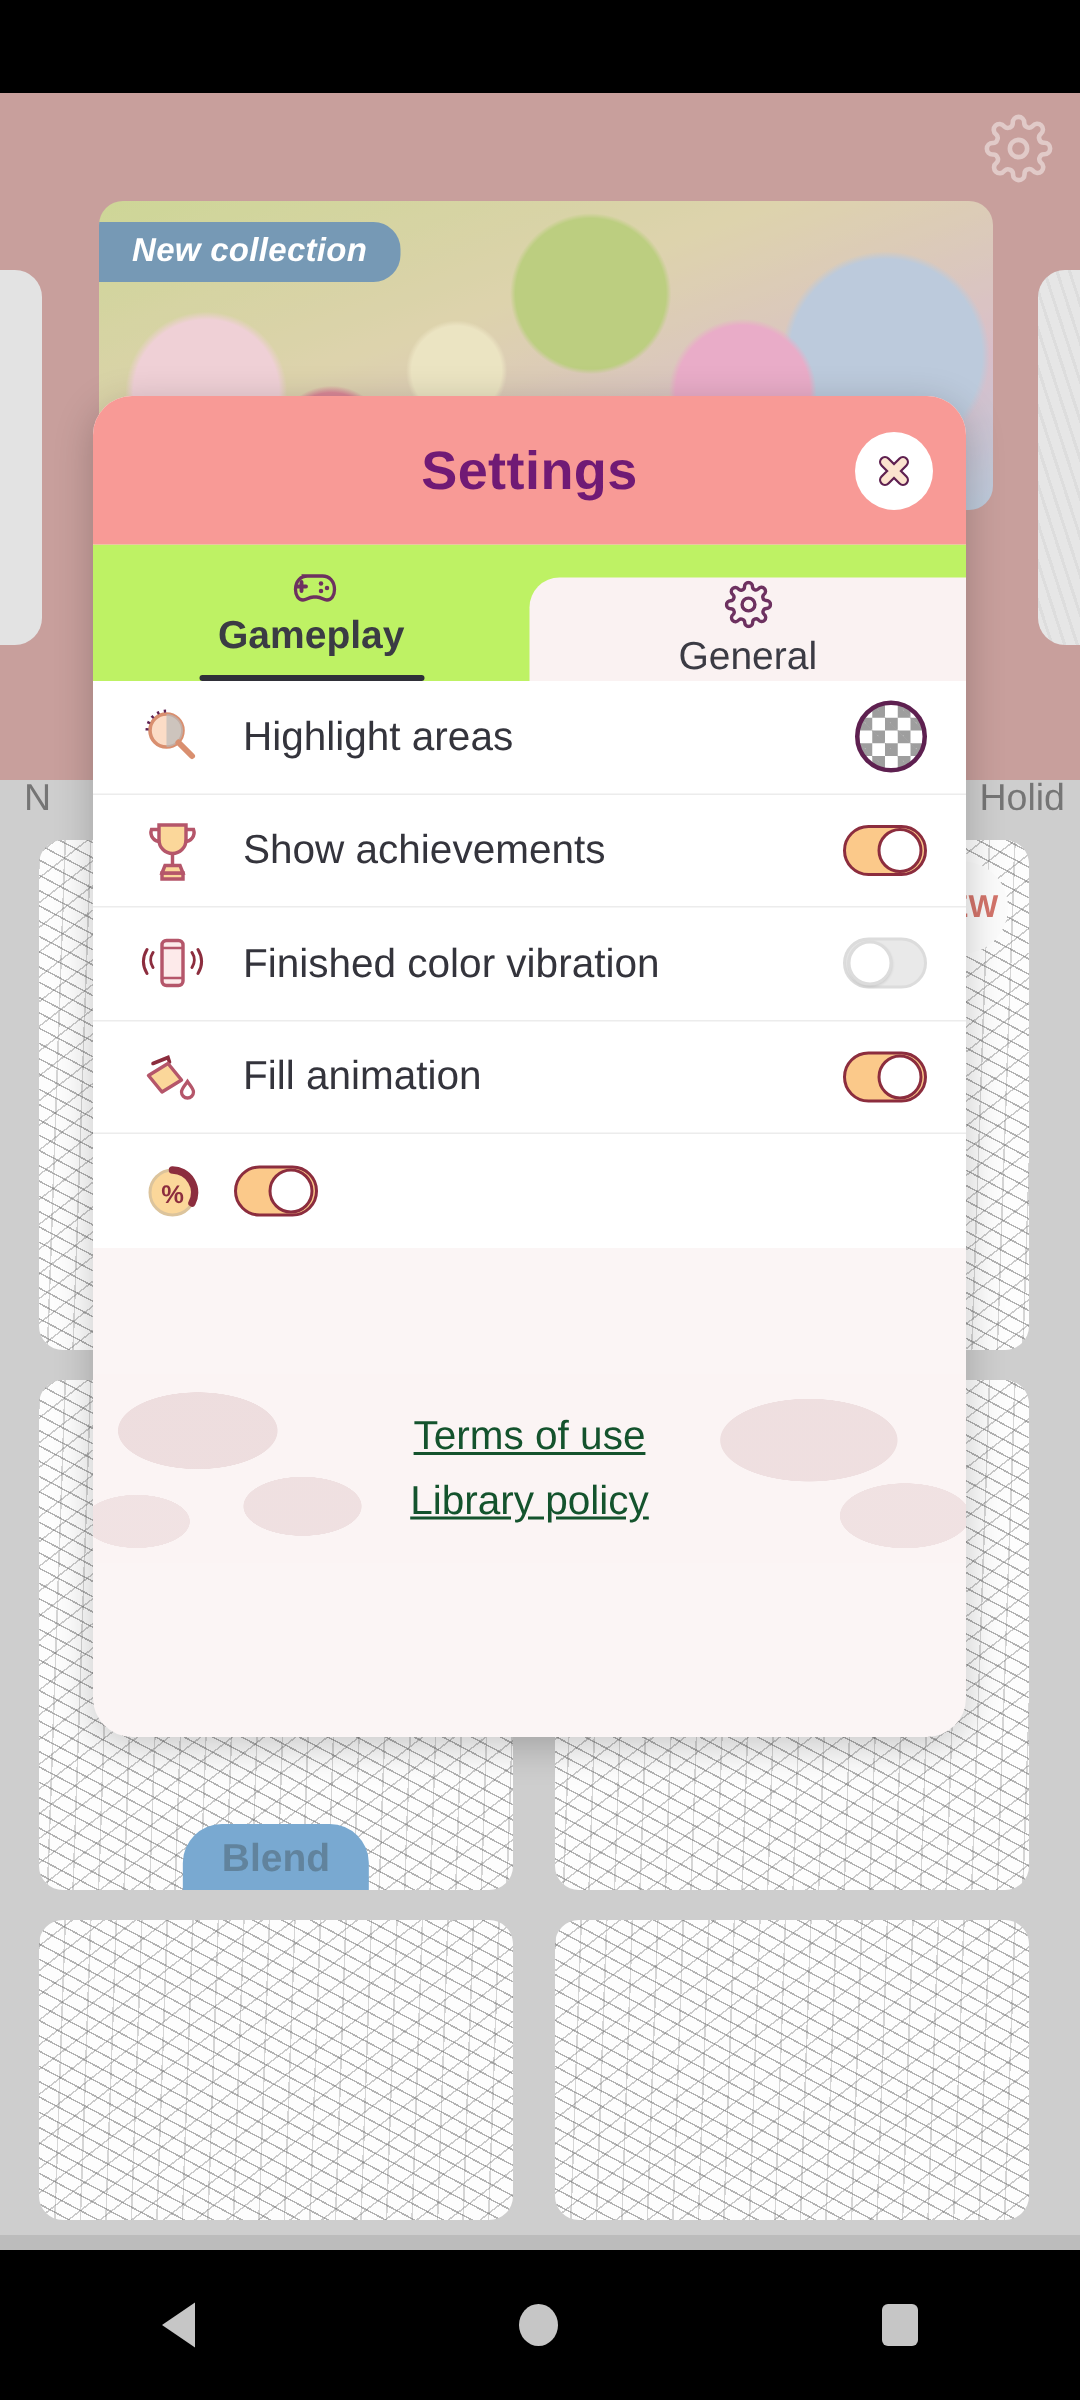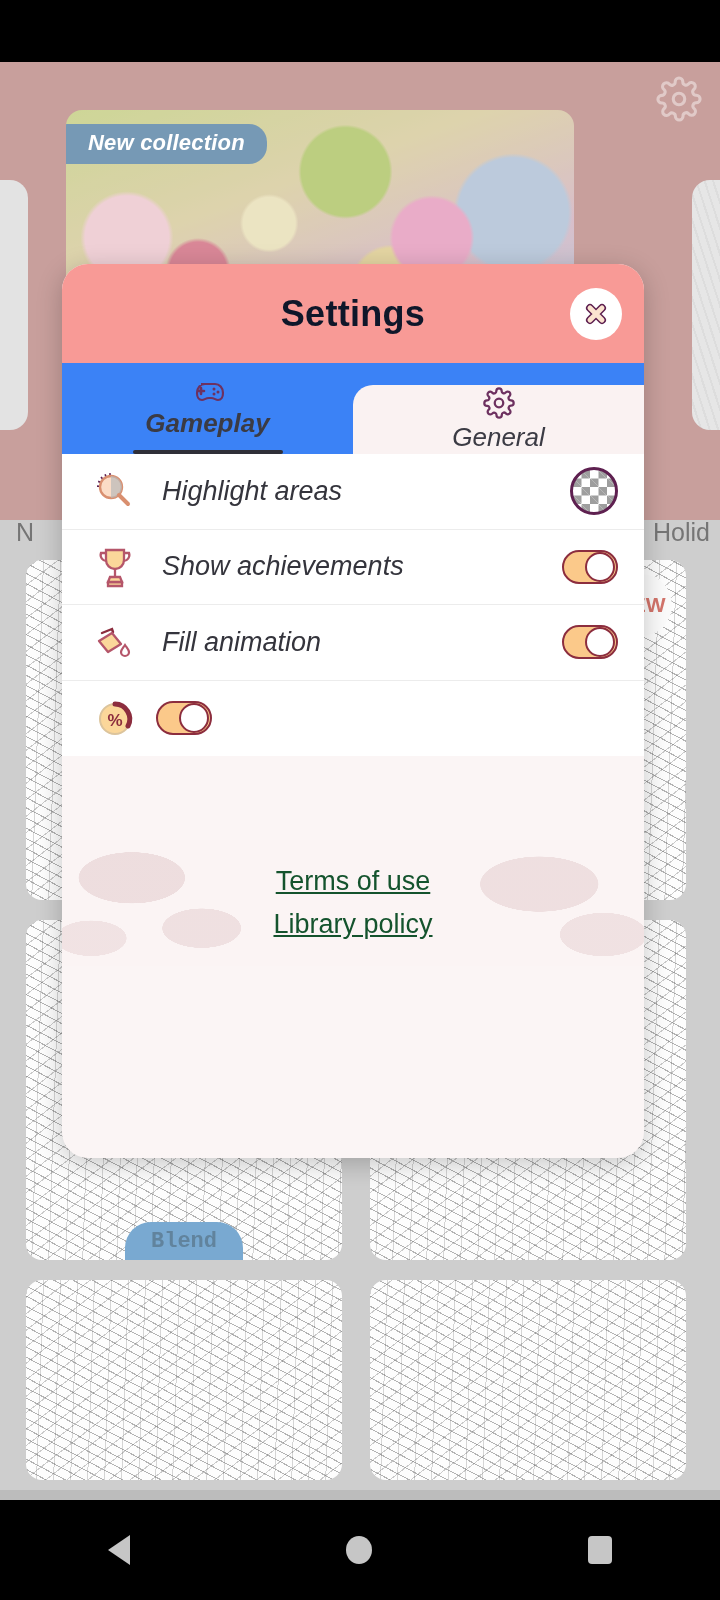--- a/index.html
+++ b/index.html
@@ -22,21 +22,21 @@
   .app-bg-lower{
     position:absolute; left:0; top:458px; width:720px; height:980px;
     background:#b9b9b9;
   }
   .gear-top{
     position:absolute; right:18px; top:14px; width:46px; height:46px;
     opacity:.55;
   }
   
   .hero{
-    position:absolute; left:66px; top:48px; width:508px; height:206px;
+    position:absolute; left:66px; top:72px; width:596px; height:206px;
     border-radius:16px; overflow:hidden;
     background:
       radial-gradient(circle at 12% 62%, #e8bcc4 0 9%, transparent 10%),
       radial-gradient(circle at 26% 78%, #c9546a 0 7%, transparent 8%),
       radial-gradient(circle at 40% 55%, #e3d8a8 0 8%, transparent 9%),
       radial-gradient(circle at 55% 30%, #9fb94a 0 14%, transparent 15%),
       radial-gradient(circle at 72% 62%, #e089b0 0 10%, transparent 11%),
       radial-gradient(circle at 88% 50%, #9fb4cd 0 12%, transparent 13%),
       radial-gradient(circle at 64% 85%, #d9c37a 0 10%, transparent 11%),
       linear-gradient(160deg,#b8c46a 0%, #cfc08a 40%, #c9a3b3 75%, #9fb4cd 100%);
@@ -73,22 +73,22 @@
       repeating-linear-gradient(92deg, rgba(60,60,60,.3) 0 1px, transparent 1px 17px);
   }
   .badge-new{
     position:absolute; right:14px; top:14px; width:62px; height:62px;
     border-radius:50%; background:#fafafa;
     display:flex; align-items:center; justify-content:center;
     color:#c0392b; font-weight:bold; font-size:21px;
   }
   .badge-blend{
     position:absolute; left:50%; transform:translateX(-50%); bottom:-6px;
-    background:#3f85bd; color:#1d4e73; font-weight:bold; font-size:22px;
-    padding:7px 26px 12px; border-radius:26px 26px 0 0;font-family:Liberation Mono, monospace;
+    background:#3f85bd; color:#1d4e73; font-weight:bold; font-size:26px;
+    padding:7px 26px 12px; border-radius:26px 26px 0 0;
   }
 
   
   .bottom-nav{
     position:absolute; left:0; bottom:0; width:720px; height:110px;
     background:rgba(186,186,186,.93);
     display:flex;
   }
   .nav-item{ flex:1; display:flex; flex-direction:column; align-items:center; justify-content:center; gap:2px; }
   .nav-ico{ height:56px; display:flex; align-items:flex-end; justify-content:center; }
@@ -109,43 +109,43 @@
   .dialog{
     position:absolute; left:62px; top:264px; width:582px; height:894px;
     border-radius:26px; overflow:hidden;
     background:#fbf5f5;
     box-shadow:0 6px 26px rgba(0,0,0,.22);
   }
   .dlg-header{
     position:relative; height:99px; background:#f89a96;
     display:flex; align-items:center; justify-content:center;
   }
-  .dlg-title{ color:#0f172a; font-size:36px; font-weight:bold; letter-spacing:.3px; }
+  .dlg-title{ color:#701a75; font-size:36px; font-weight:bold; letter-spacing:.3px; }
   .close-btn{
     position:absolute; right:22px; top:50%; transform:translateY(-50%);
     width:52px; height:52px; border-radius:50%; background:#fff;
     display:flex; align-items:center; justify-content:center;
   }
 
   
-  .tabs{ display:flex; height:91px; background:#3b82f6;font-style:italic; }
+  .tabs{ display:flex; height:91px; background:#bef264; }
   .tab{ flex:1; position:relative; display:flex; flex-direction:column;
         align-items:center; justify-content:center; gap:3px; }
   .tab.inactive{ background:#faf2f2; border-top-left-radius:20px;margin-top:22px; }
   .tab-label{ font-size:26px; color:#3b3b44; }
   .tab.active .tab-label{ font-weight:bold; }
   .tab-underline{ position:absolute; bottom:0; left:50%; transform:translateX(-50%);
                   width:150px; height:4px; background:#2f2f38; border-radius:2px; }
 
   
   .rows{ background:#fff; }
   .row{ height:75.5px; display:flex; align-items:center; padding:0 26px 0 22px;
         border-bottom:1px solid #ececec; }
   .row-ico{ width:62px; display:flex; align-items:center; justify-content:center; }
-  .row-label{ flex:1; font-size:27px; color:#34343c; padding-left:16px;font-style:italic; }
+  .row-label{ flex:1; font-size:27px; color:#34343c; padding-left:16px; }
   .row-ctl{ width:66px; display:flex; align-items:center; justify-content:flex-end; }
 
   .toggle{ width:56px; height:34px; border-radius:18px; position:relative; }
   .toggle.on{ background:#fbc98a; border:2px solid #8c2d3e; }
   .toggle.on .knob{ position:absolute; right:1px; top:50%; transform:translateY(-50%);
                     width:30px; height:30px; border-radius:50%; background:#fff; border:2px solid #8c2d3e; }
   .toggle.off{ background:#e9e9e9; border:2px solid #dcdcdc; }
   .toggle.off .knob{ position:absolute; left:1px; top:50%; transform:translateY(-50%);
                      width:30px; height:30px; border-radius:50%; background:#fff;
                      border:2px solid #dcdcdc; box-shadow:0 1px 2px rgba(0,0,0,.12); }
@@ -336,20 +336,36 @@
           </svg>
         </div>
         <div class="row-label">Show achievements</div>
         <div class="row-ctl">
           <div class="toggle on">
               <div class="knob"></div>
             </div>
         </div>
       </div>
 
+      <div class="row">
+        <div class="row-ico">
+          <svg width="44" height="46" viewBox="0 0 44 46">
+            <rect x="15" y="8" width="14" height="30" rx="3" fill="#fdeaea" stroke="#b5566a" stroke-width="2.3"></rect>
+            <path d="M15 13h14M15 33h14" stroke="#b5566a" stroke-width="1.8"></path>
+            <path d="M9 16c-2 3-2 7 0 10M5 14c-3 5-3 11 0 16" fill="none" stroke="#8c2d3e" stroke-width="2" stroke-linecap="round"></path>
+            <path d="M35 16c2 3 2 7 0 10M39 14c3 5 3 11 0 16" fill="none" stroke="#8c2d3e" stroke-width="2" stroke-linecap="round"></path>
+          </svg>
+        </div>
+        <div class="row-label">Finished color vibration</div>
+        <div class="row-ctl">
+          <div class="toggle off">
+              <div class="knob"></div>
+            </div>
+        </div>
+      </div>
 
 
       <div class="row">
         <div class="row-ico">
           <svg width="46" height="46" viewBox="0 0 46 46">
             <path d="M10 14l10-4 1 3" fill="none" stroke="#8c2d3e" stroke-width="2.4" stroke-linecap="round"></path>
             <path d="M7 22l13-8 9 11-13 8z" fill="#fbd79a" stroke="#b5566a" stroke-width="2.3" stroke-linejoin="round"></path>
             <path d="M33 26c2 3 4 5 4 7a4 4 0 0 1-8 0c0-2 2-4 4-7z" fill="#fff" stroke="#b5566a" stroke-width="2.2"></path>
           </svg>
         </div>

